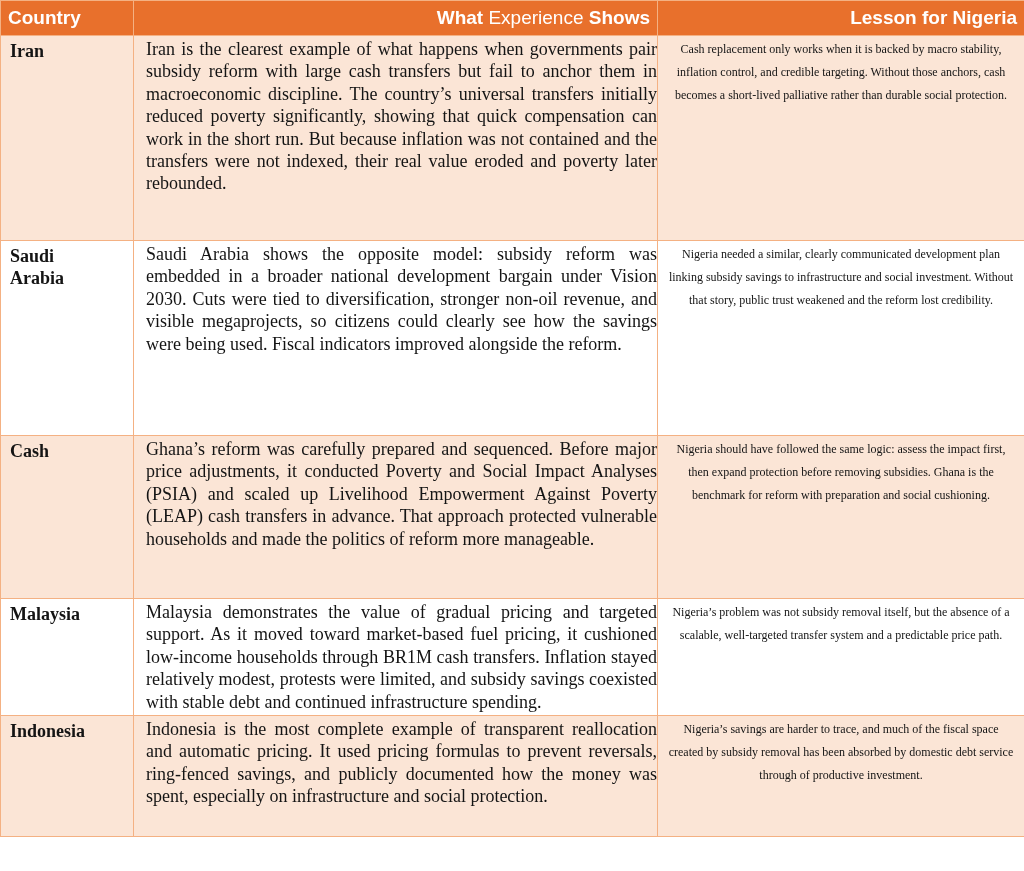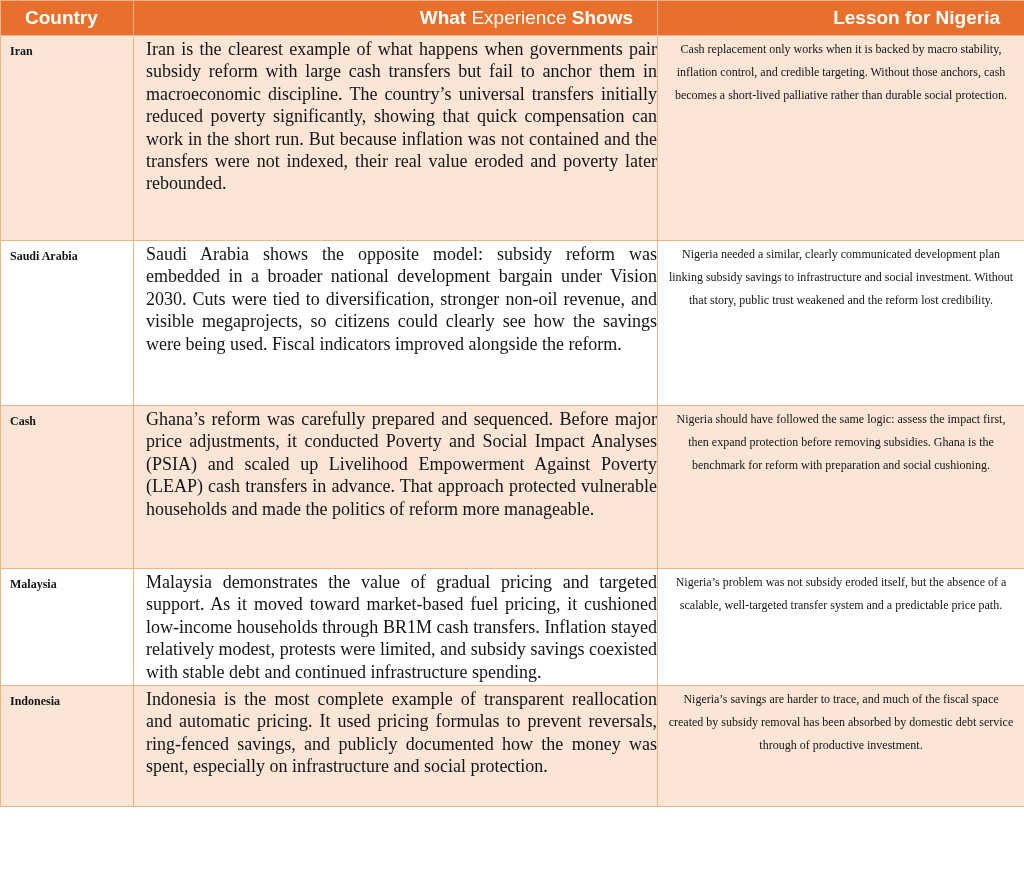--- a/index.html
+++ b/index.html
@@ -26,42 +26,42 @@
   }
 
   
   .doc-table thead th {
     background: var(--header_bg, #E8702C);
     color: var(--header_text, #FFFFFF);
     font-family: "Liberation Sans", sans-serif;
     font-size: 19px;
     font-weight: 700;
     height: 30px;
-    padding: 2px 24px;
+    padding: 2px 7px;
     line-height: 26px;
     vertical-align: middle;
   }
   th.h-country { text-align: left; padding-left: 10px; }
   th.h-exp, th.h-lesson { text-align: right; }
   th .regular { font-weight: 400; }
 
   
   tr.band-peach td { background: var(--band_peach, #FBE5D6); }
   tr.band-white td { background: var(--band_white, #FFFFFF); }
 
   
   tr.r1 { height: 205px; }
-  tr.r2 { height: 165px; }
+  tr.r2 { height: 195px; }
   tr.r3 { height: 163px; }
   tr.r4 { height: 116px; }
   tr.r5 { height: 121px; }
 
   td.cell-country {
     font-weight: 700;
-    font-size: 12px;
+    font-size: 18px;
     line-height: 22px;
     padding: 4px 30px 4px 9px;
   }
   td.cell-exp {
     font-size: 18px;
     line-height: 22.4px;
     text-align: justify;
     text-justify: inter-word;
     padding: 2px 0 2px 12px;
   }
@@ -102,21 +102,21 @@
       <td class="cell-lesson">Nigeria needed a similar, clearly communicated development plan linking subsidy savings to infrastructure and social investment. Without that story, public trust weakened and the reform lost credibility.</td>
     </tr>
     <tr class="r3 band-peach">
       <td class="cell-country">Cash</td>
       <td class="cell-exp">Ghana’s reform was carefully prepared and sequenced. Before major price adjustments, it conducted Poverty and Social Impact Analyses (PSIA) and scaled up Livelihood Empowerment Against Poverty (LEAP) cash transfers in advance. That approach protected vulnerable households and made the politics of reform more manageable.</td>
       <td class="cell-lesson">Nigeria should have followed the same logic: assess the impact first, then expand protection before removing subsidies. Ghana is the benchmark for reform with preparation and social cushioning.</td>
     </tr>
     <tr class="r4 band-white">
       <td class="cell-country">Malaysia</td>
       <td class="cell-exp">Malaysia demonstrates the value of gradual pricing and targeted support. As it moved toward market-based fuel pricing, it cushioned low-income households through BR1M cash transfers. Inflation stayed relatively modest, protests were limited, and subsidy savings coexisted with stable debt and continued infrastructure spending.</td>
-      <td class="cell-lesson">Nigeria’s problem was not subsidy eroded itself, but the absence of a scalable, well-targeted transfer system and a predictable price path.</td>
+      <td class="cell-lesson">Nigeria’s problem was not subsidy removal itself, but the absence of a scalable, well-targeted transfer system and a predictable price path.</td>
     </tr>
     <tr class="r5 band-peach">
       <td class="cell-country">Indonesia</td>
       <td class="cell-exp">Indonesia is the most complete example of transparent reallocation and automatic pricing. It used pricing formulas to prevent reversals, ring-fenced savings, and publicly documented how the money was spent, especially on infrastructure and social protection.</td>
       <td class="cell-lesson">Nigeria’s savings are harder to trace, and much of the fiscal space created by subsidy removal has been absorbed by domestic debt service through of productive investment.</td>
     </tr>
   </tbody>
 </table>
 
 </body></html>

